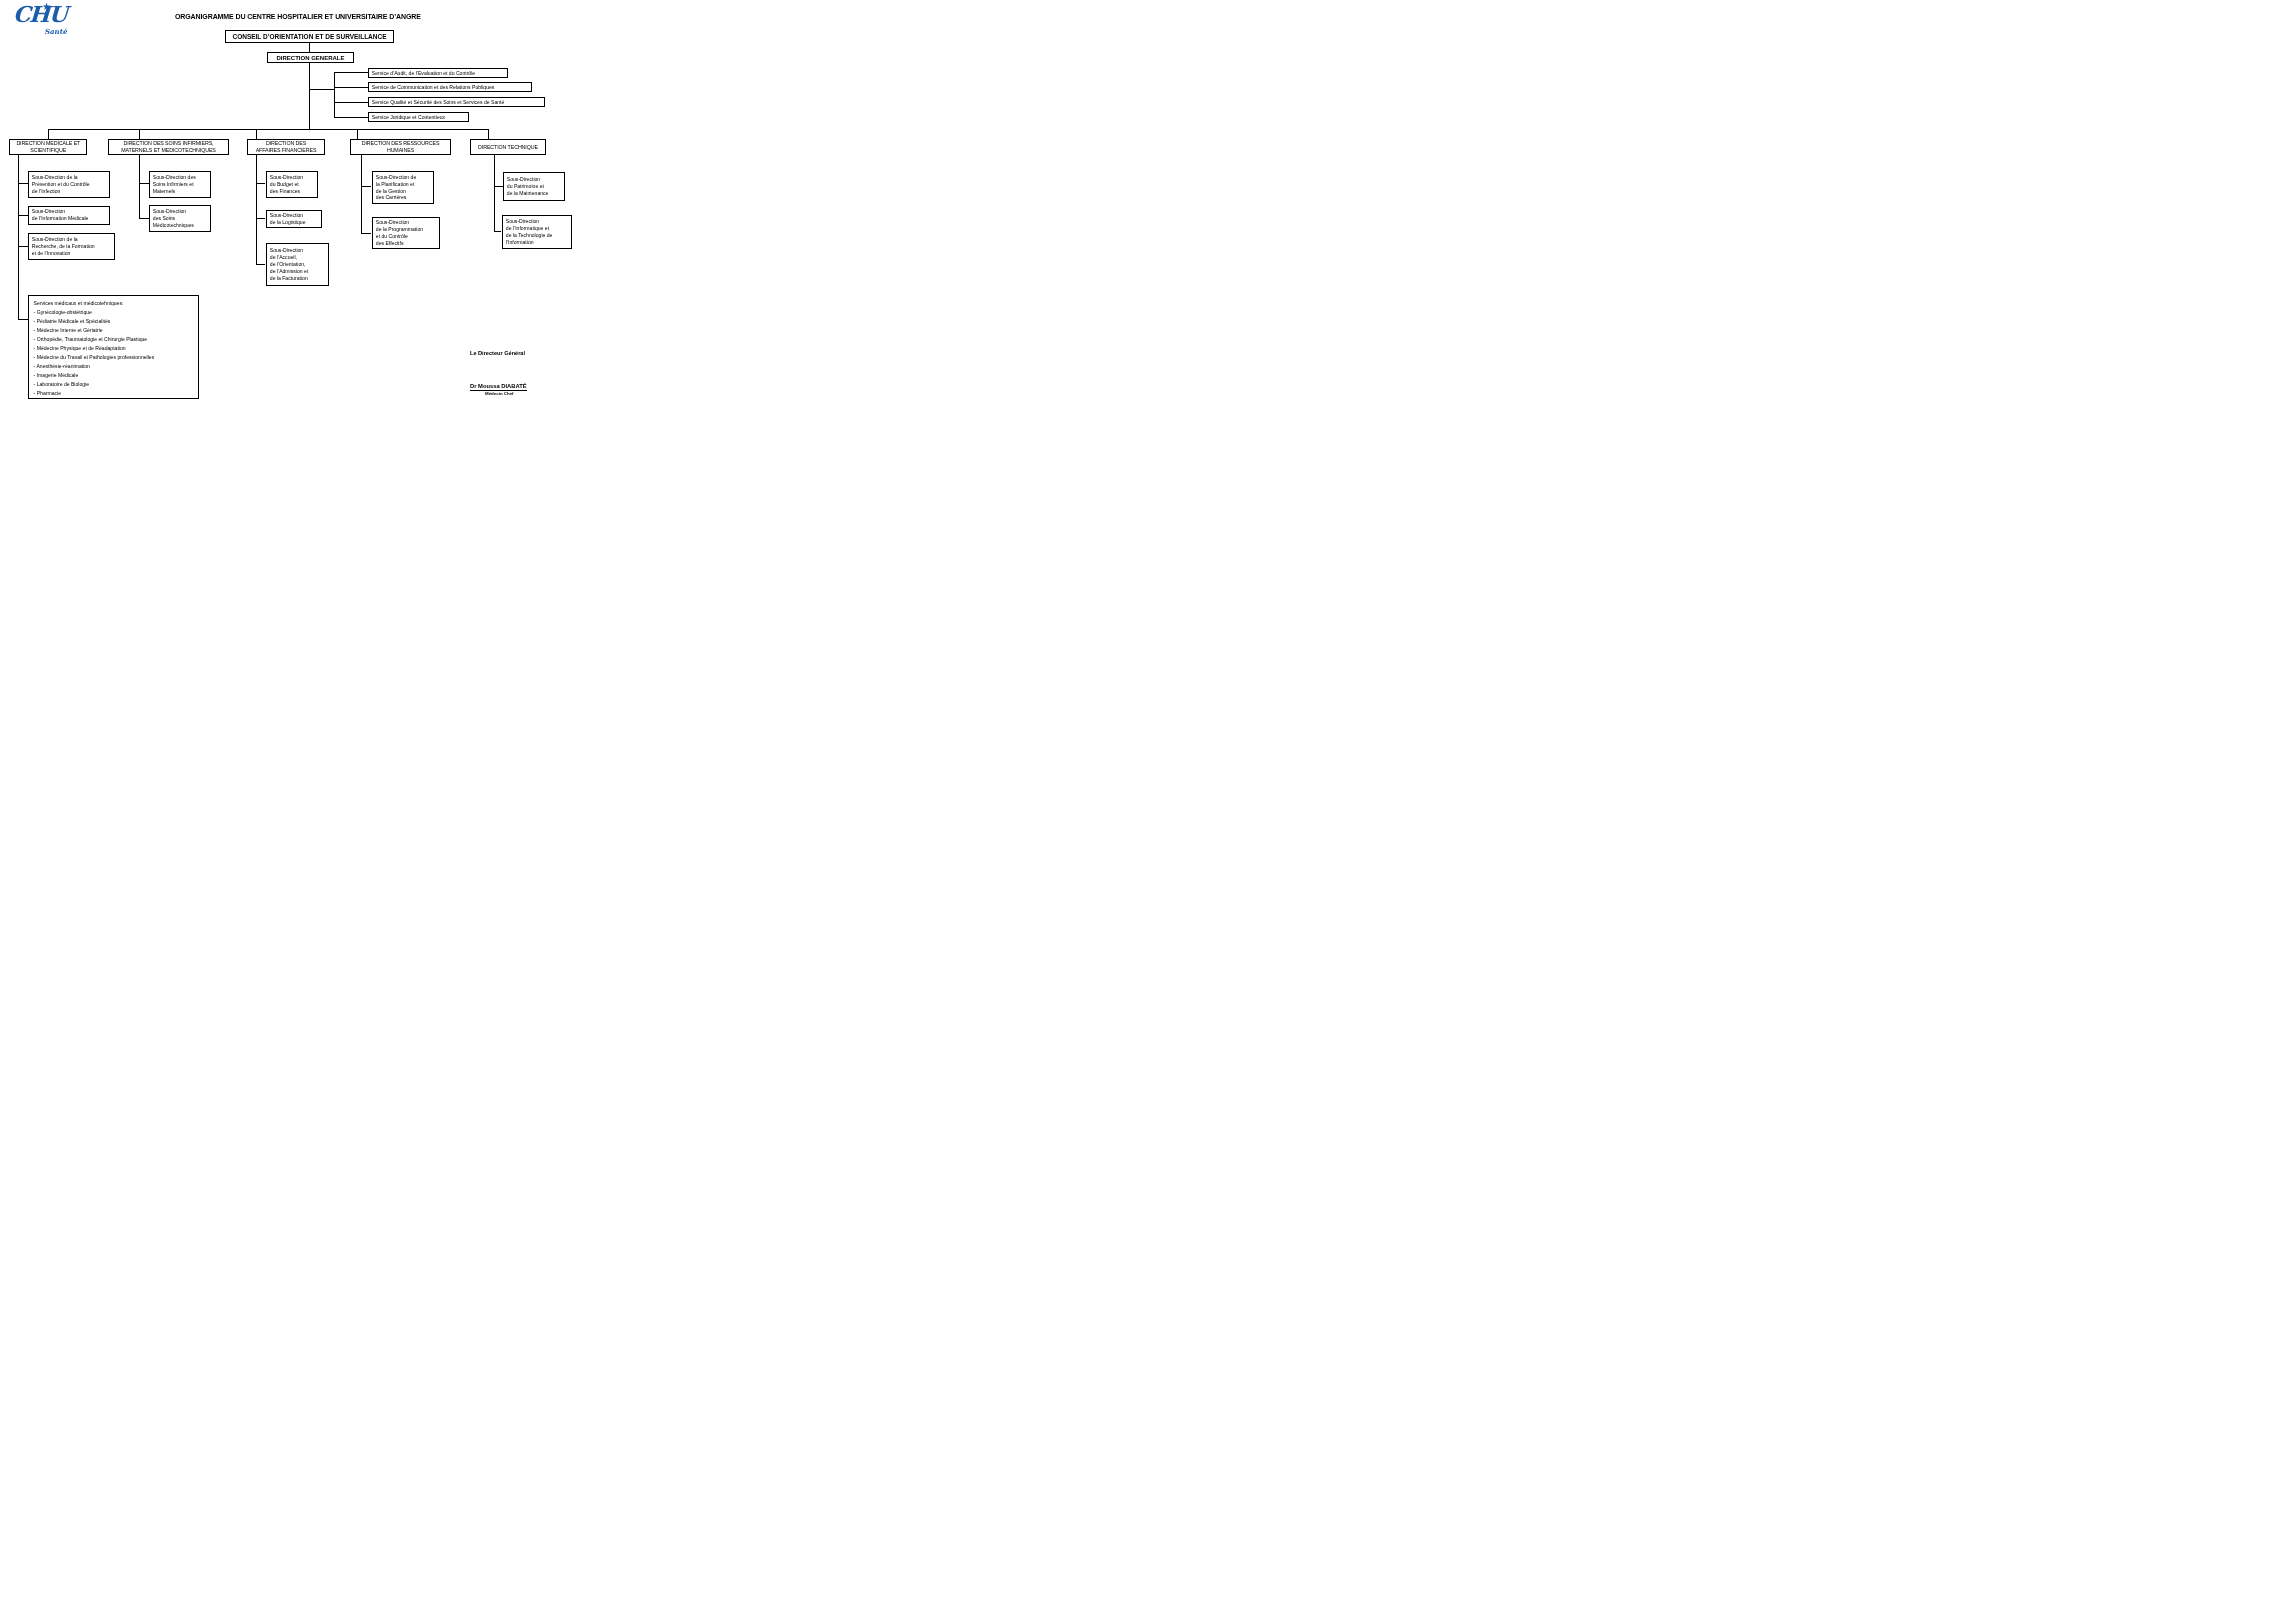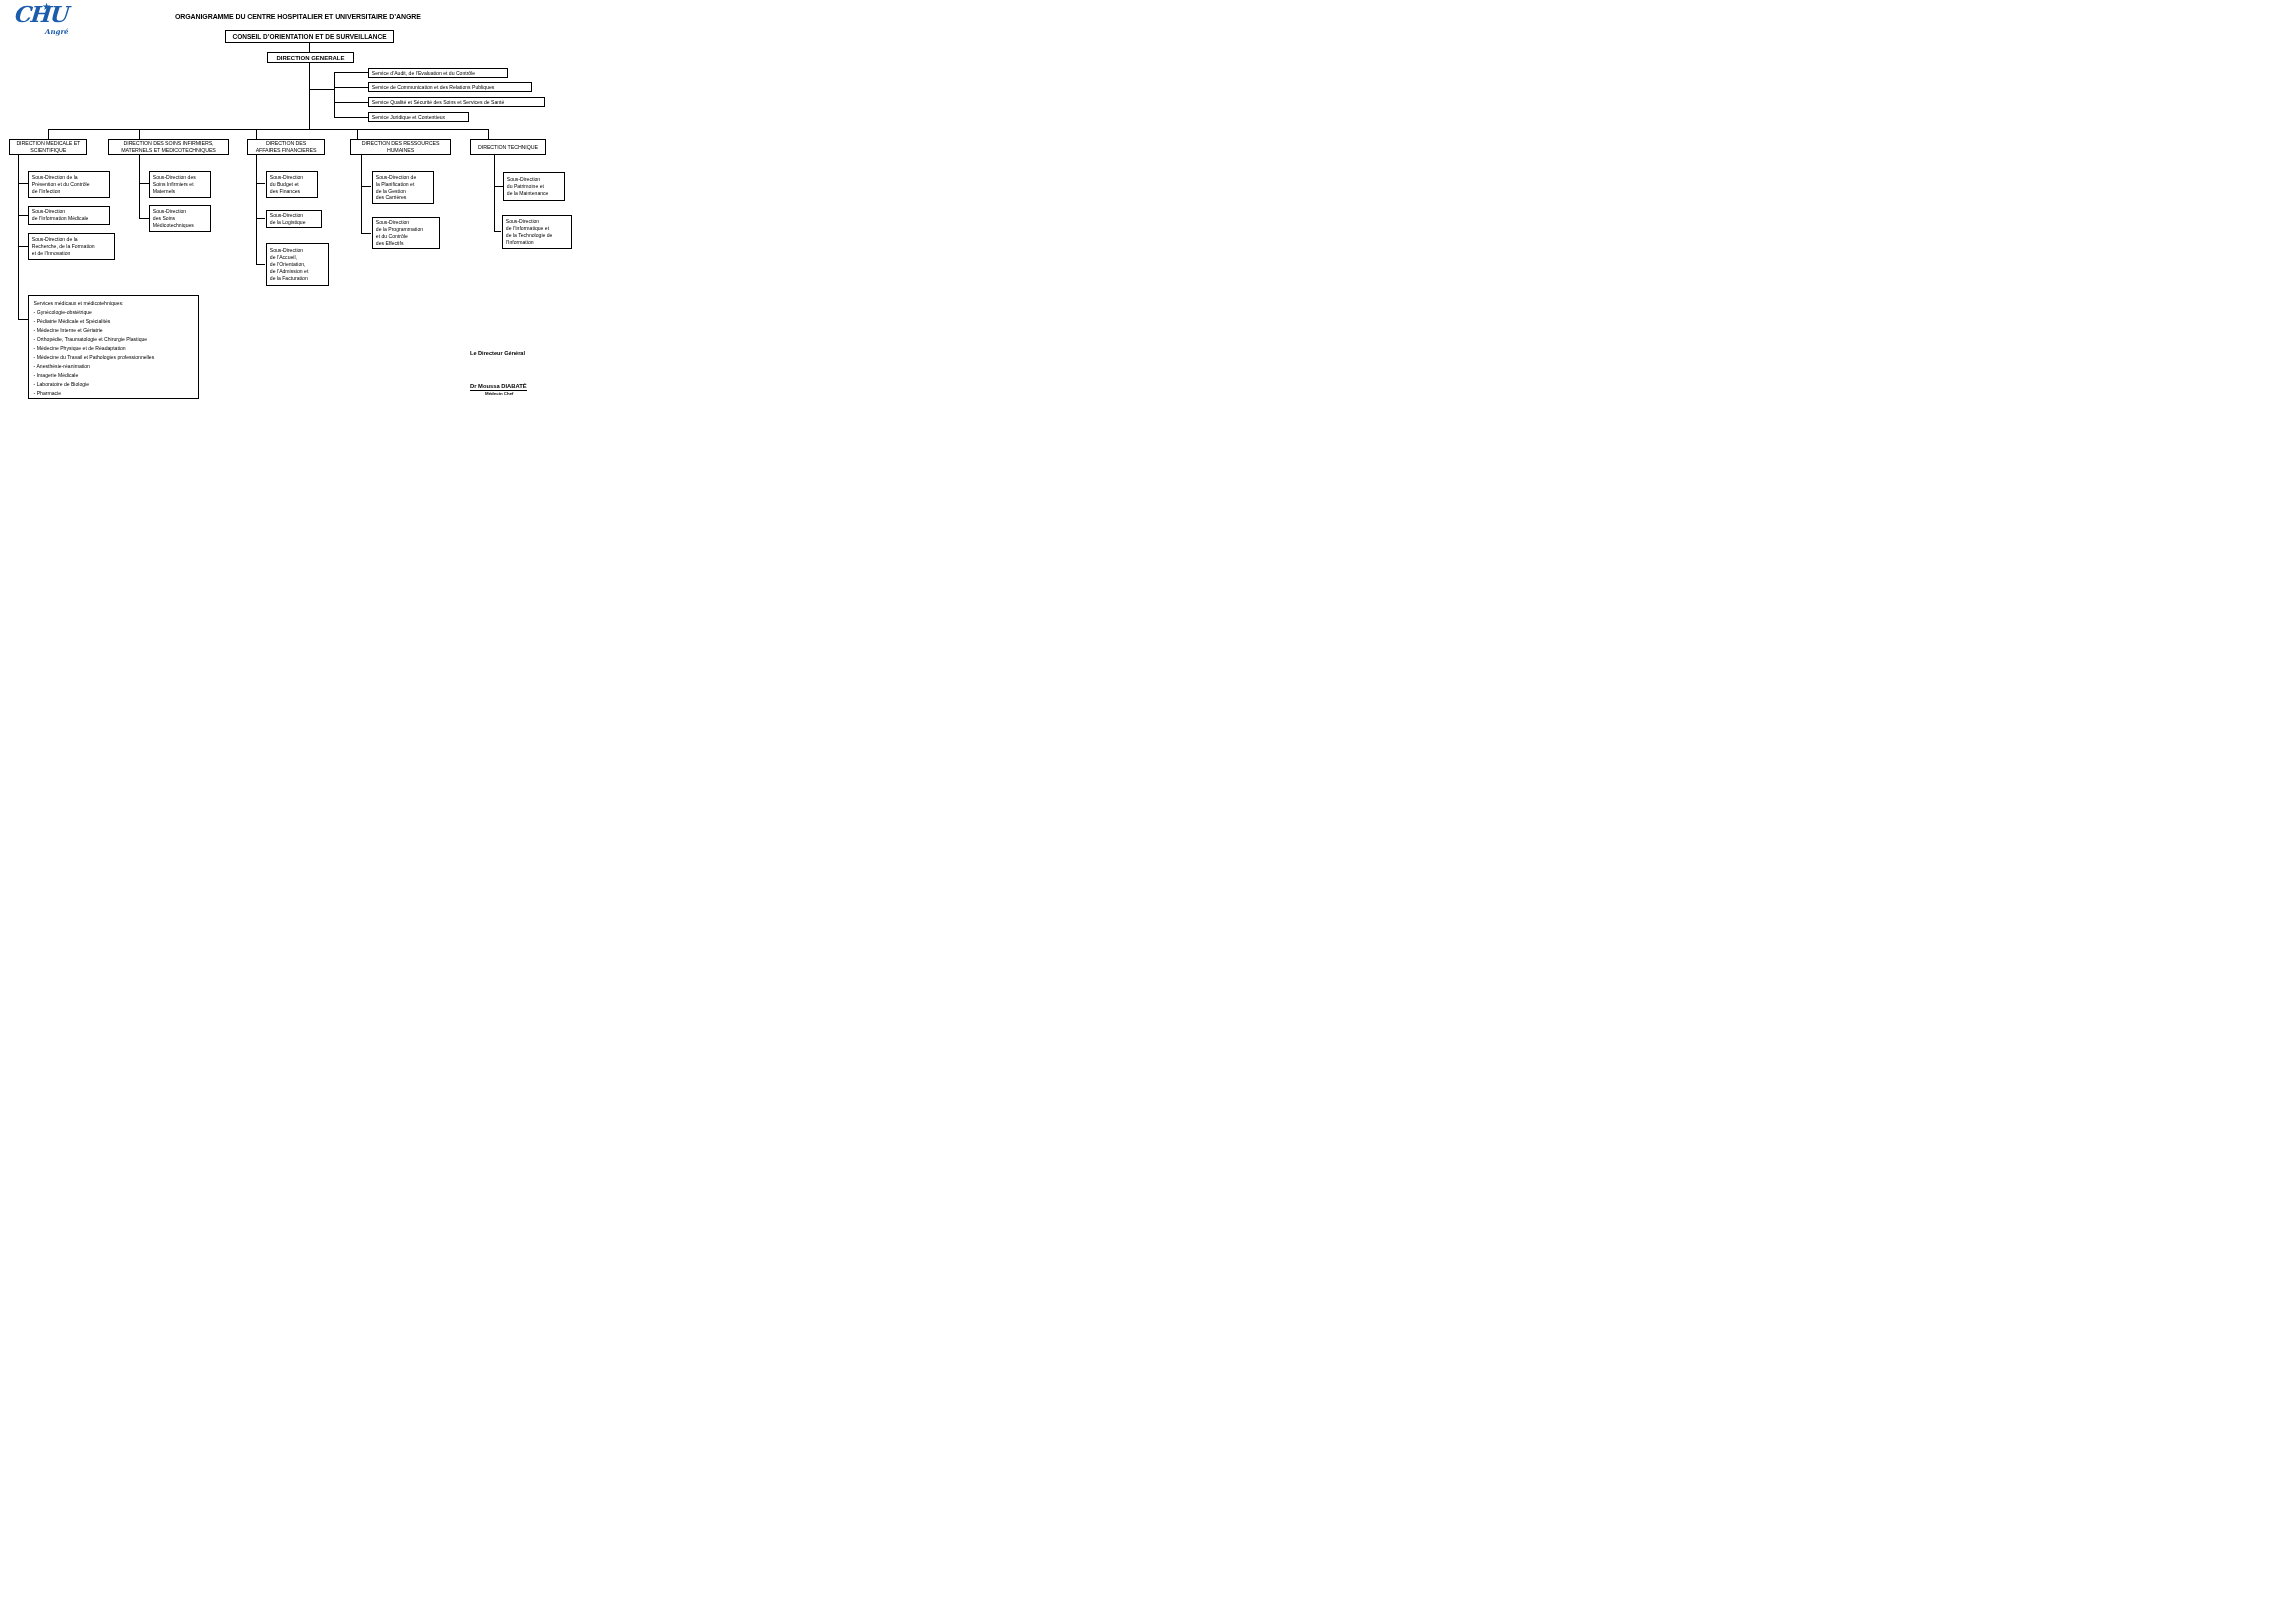--- a/index.html
+++ b/index.html
@@ -74,21 +74,21 @@
   .hl{height:0.9px;}
 </style>
 </head>
 <body>
 
 <div id="canvas">
 
   <div class="logo">
     <span class="logo-chu">CHU</span>
     <span class="logo-star">★</span>
-    <span class="logo-city">Angré</span>
+    <span class="logo-city">Santé</span>
   </div>
 
   <div class="title">ORGANIGRAMME DU CENTRE HOSPITALIER ET UNIVERSITAIRE D’ANGRE</div>
 
   <div class="box conseil center">
     <span>CONSEIL D’ORIENTATION ET DE SURVEILLANCE</span>
   </div>
   <div class="box dg center">
     <span>DIRECTION GENERALE</span>
   </div>

